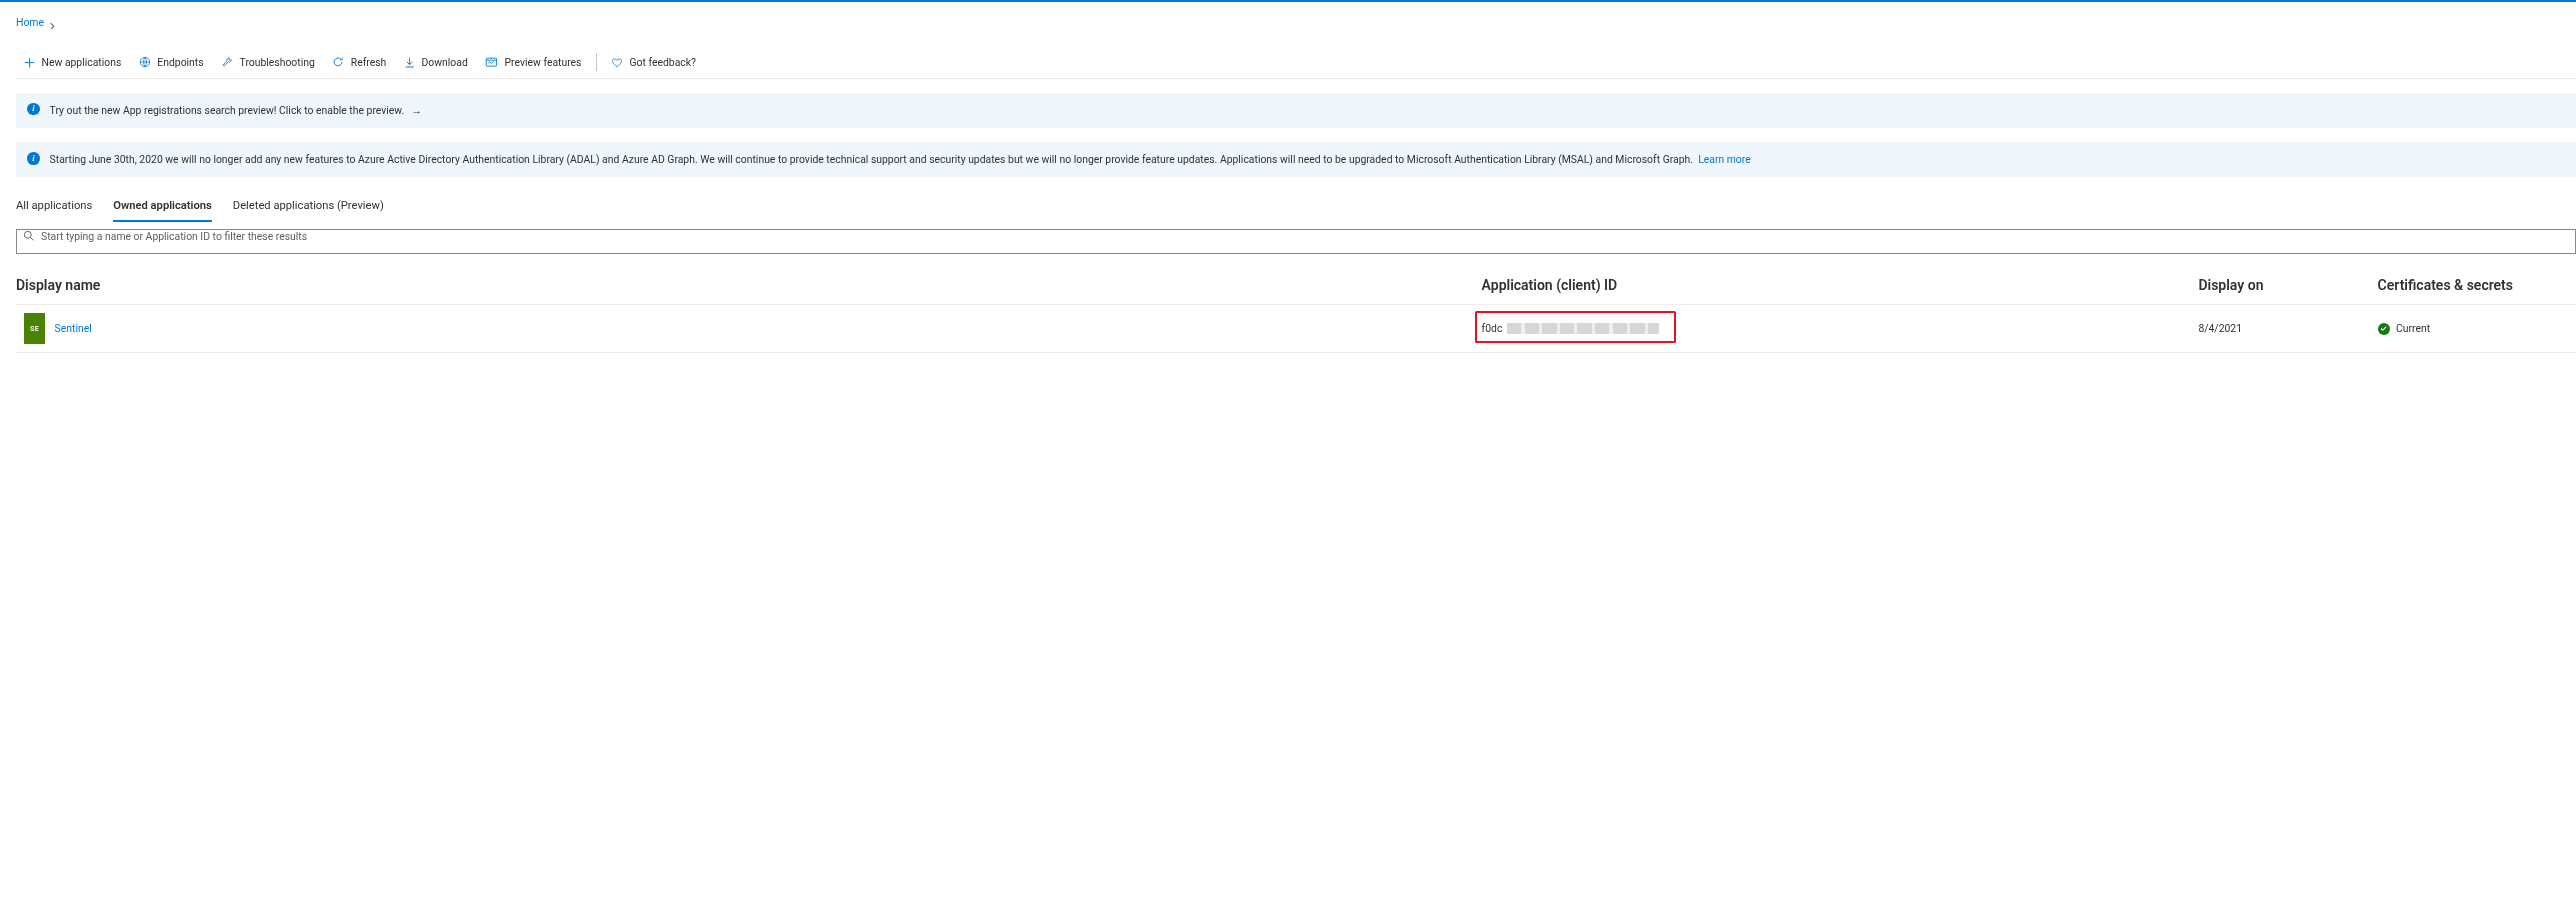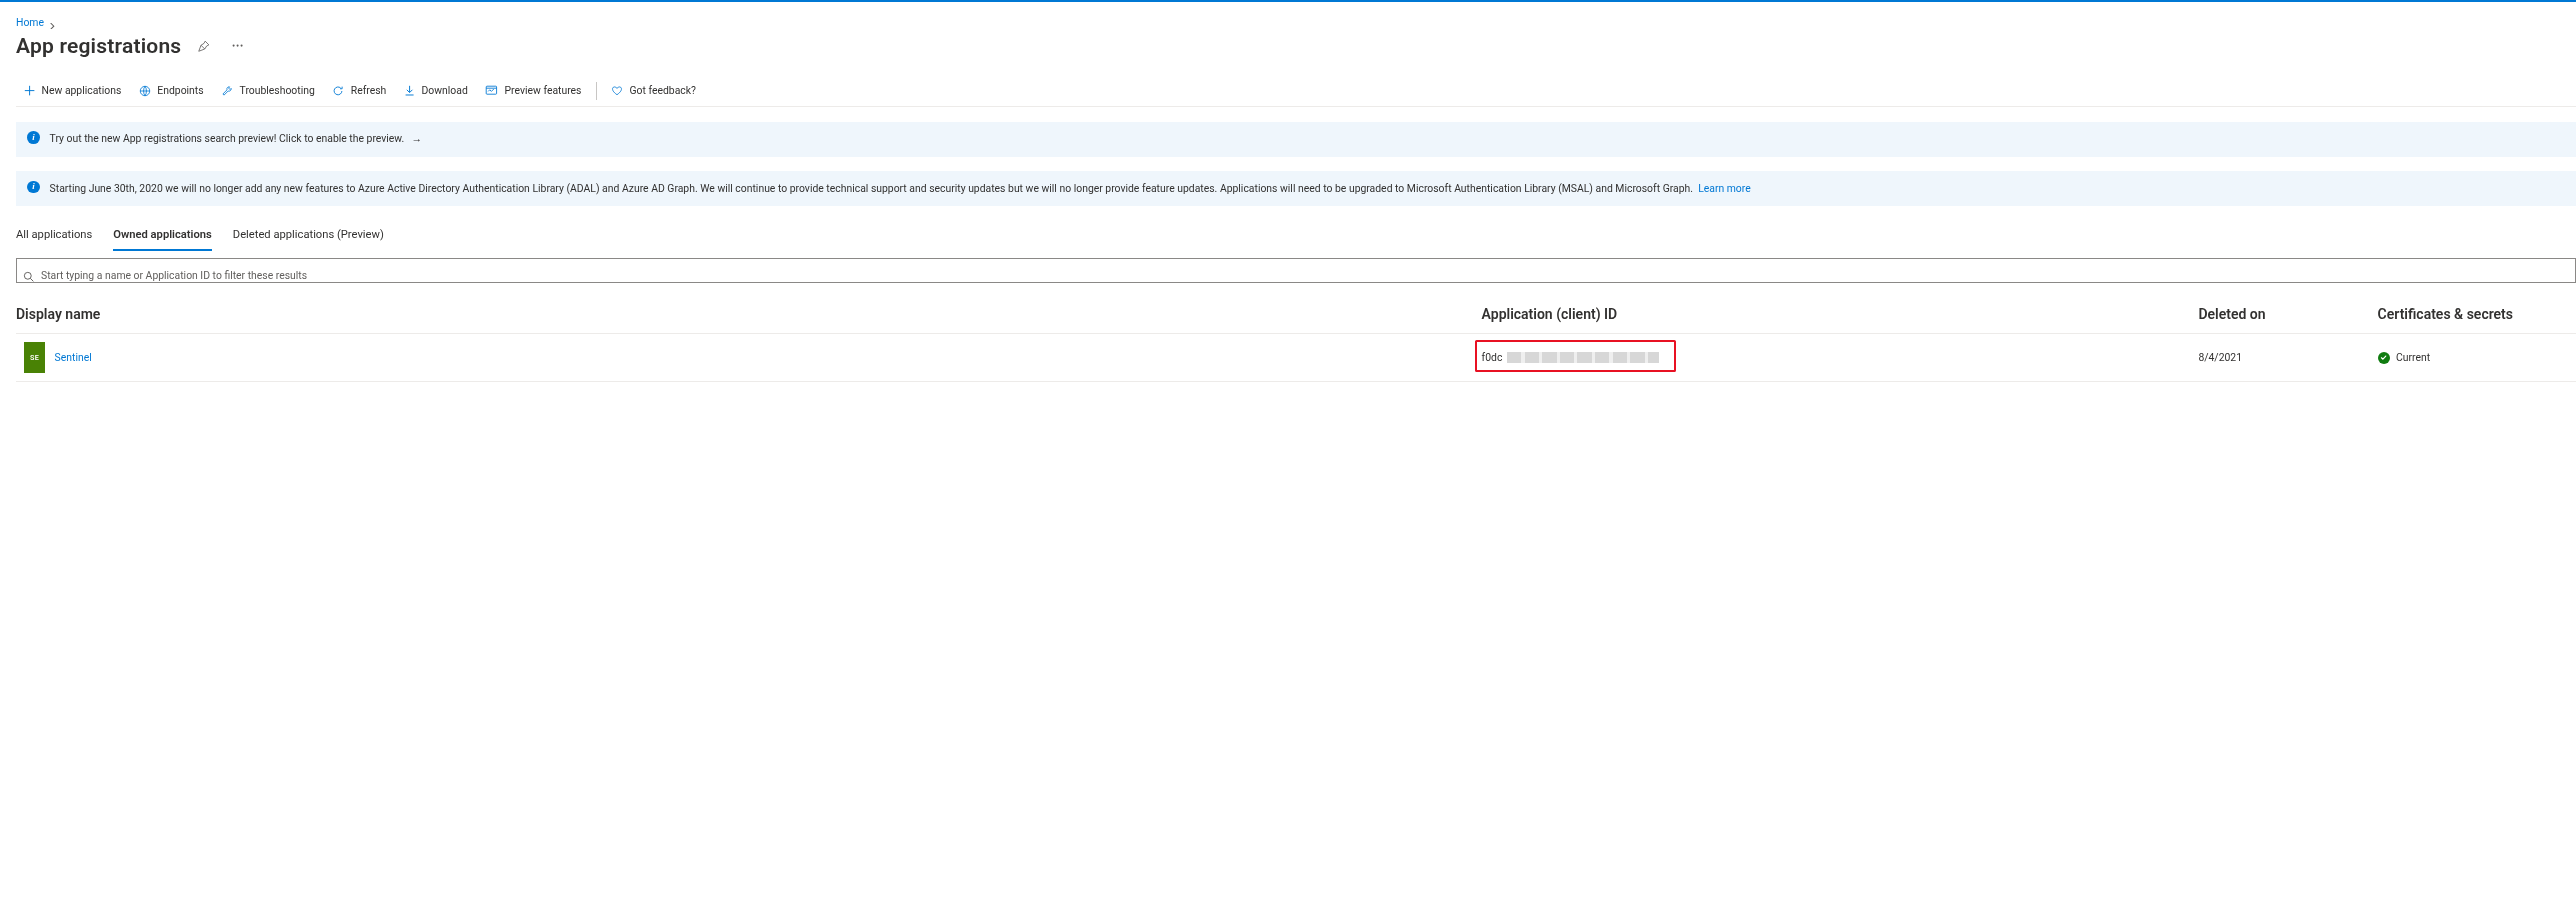--- a/index.html
+++ b/index.html
@@ -66,21 +66,21 @@
       padding: 4.8px 0 8px 0; font-size: 11.2px; cursor: pointer; color: #323130;
       border-bottom: 2.4px solid transparent;
     }
     .tab.active { font-weight: 600; border-bottom-color: #0078d4; }
 
     
     .search-box {
       margin-top: 6.4px;
       border: 0.8px solid #8a8886;
       height: 25.6px;
-      display: flex; align-items: flex-end; gap: 6.4px;
+      display: flex; align-items: flex-start; gap: 6.4px;
       padding: 0 6.4px;
       width: calc(100% - 0px);
     }
     .search-box .sicon { color: #605e5c; display: flex; }
     .search-box input {
       border: none; outline: none; flex: 1; font-size: 10.4px;
       font-family: inherit; color: #323130; background: transparent;
     }
     .search-box input::placeholder { color: #605e5c; }
 
@@ -131,35 +131,20 @@
 
   <nav class="breadcrumb">
     <a>Home</a>
     <span class="chev">
       <svg width="6.4" height="6.4" viewBox="0 0 8 8">
           <path d="M2 0 L6 4 L2 8" stroke="#605e5c" stroke-width="1.3" fill="none"></path>
         </svg>
     </span>
   </nav>
 
-  <div class="title-row">
-    <h1 class="page-title">App registrations</h1>
-    <div class="icon-btn-small" title="Pin">
-      <svg width="12" height="12" viewBox="0 0 16 16">
-        <path d="M9.5 1.5 L14.5 6.5 L11.5 8 L9 12 L4 7 L8 4.5 Z M4 7 L1 15 L9 12" stroke="#605e5c" stroke-width="1.1" fill="none" stroke-linejoin="round" transform="rotate(0 8 8)"></path>
-      </svg>
-    </div>
-    <div class="icon-btn-small" title="More">
-      <svg width="11.2" height="3.2" viewBox="0 0 14 4">
-        <circle cx="2" cy="2" r="1.3" fill="#605e5c"></circle>
-          <circle cx="7" cy="2" r="1.3" fill="#605e5c"></circle>
-          <circle cx="12" cy="2" r="1.3" fill="#605e5c"></circle>
-      </svg>
-    </div>
-  </div>
 
   <div class="toolbar">
     <div class="toolbar-item">
       <span class="ti-icon">
         <svg width="11.2" height="11.2" viewBox="0 0 14 14">
             <path d="M7 1 V13 M1 7 H13" stroke="#0078d4" stroke-width="1.2"></path>
           </svg>
       </span>
       <span>New applications</span>
     </div>
@@ -253,21 +238,21 @@
       <colgroup>
         <col style="width:57%">
           <col style="width:28%">
           <col style="width:7%">
           <col style="width:8%">
       </colgroup>
       <thead>
         <tr>
           <th>Display name</th>
           <th>Application (client) ID</th>
-          <th>Deleted on</th>
+          <th>Display on</th>
           <th>Certificates &amp; secrets</th>
         </tr>
       </thead>
       <tbody>
         <tr>
           <td>
             <div class="app-cell">
               <div class="app-badge">SE</div>
               <a>Sentinel</a>
             </div>

